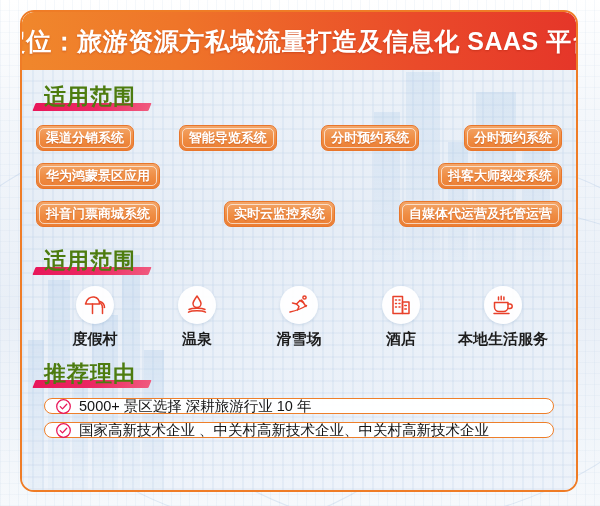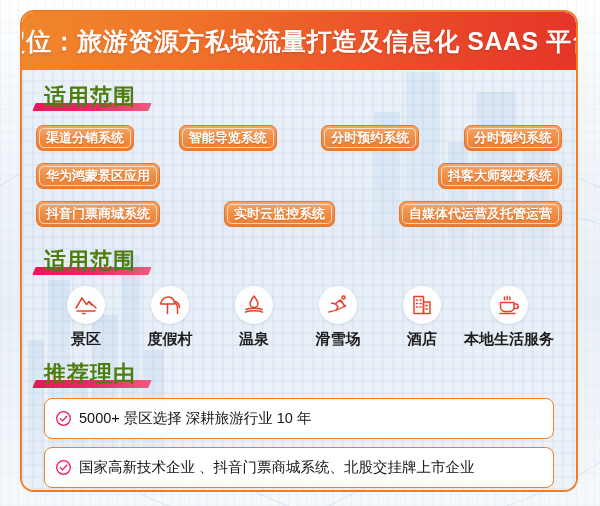--- a/index.html
+++ b/index.html
@@ -109,21 +109,21 @@
     box-shadow:0 1px 3px rgba(90,130,175,.22);
   }
   .icon-circle svg{display:block;}
   .icon-label{
     margin-top:6px;font-size:15px;font-weight:bold;color:#1d1d1d;white-space:nowrap;
   }
 
   
   .reasons{padding:0 22px;margin-top:9px;}
   .reason{
-    height:41px;box-sizing:border-box;
+    height:16px;box-sizing:border-box;
     background:rgba(255,255,255,.94);
     border:1.5px solid #ee7f2a;border-radius:8px;
     display:flex;align-items:center;padding:0 10px;margin-bottom:8px;
   }
   .reason .chk{width:17px;height:17px;flex:none;margin-right:7px;}
   .reason .rtxt{font-size:14.5px;color:#141414;white-space:nowrap;}
 </style>
 </head>
 <body>
 
@@ -209,31 +209,20 @@
 
       
       <div style="height:10px;"></div>
       <div class="section-head">
         <div class="bar"></div>
         <div class="txt">适用范围</div>
       </div>
 
       <div class="icon-strip">
 
-        <div class="icon-cell">
-          <div class="icon-circle">
-            <svg width="26" height="26" viewBox="0 0 26 26" fill="none" stroke="#e8402a" stroke-width="1.5" stroke-linecap="round" stroke-linejoin="round">
-              <path d="M3 16 L9 6 L13.5 12.5 L16 9.5 L23 16"></path>
-              <path d="M16 9.5 L18.5 13"></path>
-              <path d="M4 19 H22"></path>
-              <path d="M9.5 21.5 H12"></path>
-            </svg>
-          </div>
-          <div class="icon-label">景区</div>
-        </div>
 
         <div class="icon-cell">
           <div class="icon-circle">
             <svg width="26" height="26" viewBox="0 0 26 26" fill="none" stroke="#e8402a" stroke-width="1.5" stroke-linecap="round" stroke-linejoin="round">
               <path d="M3.5 12 C4.5 7 8.5 4.5 12 5 C15.5 5.5 17.5 8.5 17.5 12 Z"></path>
               <path d="M10.5 12 V21.5"></path>
               <path d="M18 9.5 C21 10.5 22.5 13 22.5 15.5"></path>
               <path d="M18.5 11 C20 12.5 20.5 14 20.5 15.5"></path>
               <path d="M20.5 15.5 V21.5"></path>
             </svg>
@@ -308,20 +297,20 @@
           </svg>
           <span class="rtxt">5000+ 景区选择  深耕旅游行业 10 年</span>
         </div>
 
 
         <div class="reason">
           <svg class="chk" viewBox="0 0 20 20" fill="none" stroke="#e8175a" stroke-width="1.5" stroke-linecap="round" stroke-linejoin="round">
             <circle cx="10" cy="10" r="8"></circle>
               <path d="M6.2 10.2 L8.8 12.8 L13.8 7.4"></path>
           </svg>
-          <span class="rtxt">国家高新技术企业 、抖音门票商城系统、北股交挂牌上市企业</span>
+          <span class="rtxt">国家高新技术企业 、中关村高新技术企业、中关村高新技术企业</span>
         </div>
 
       </div>
 
     </div>
   </div>
 </div>
 
 </body></html>

